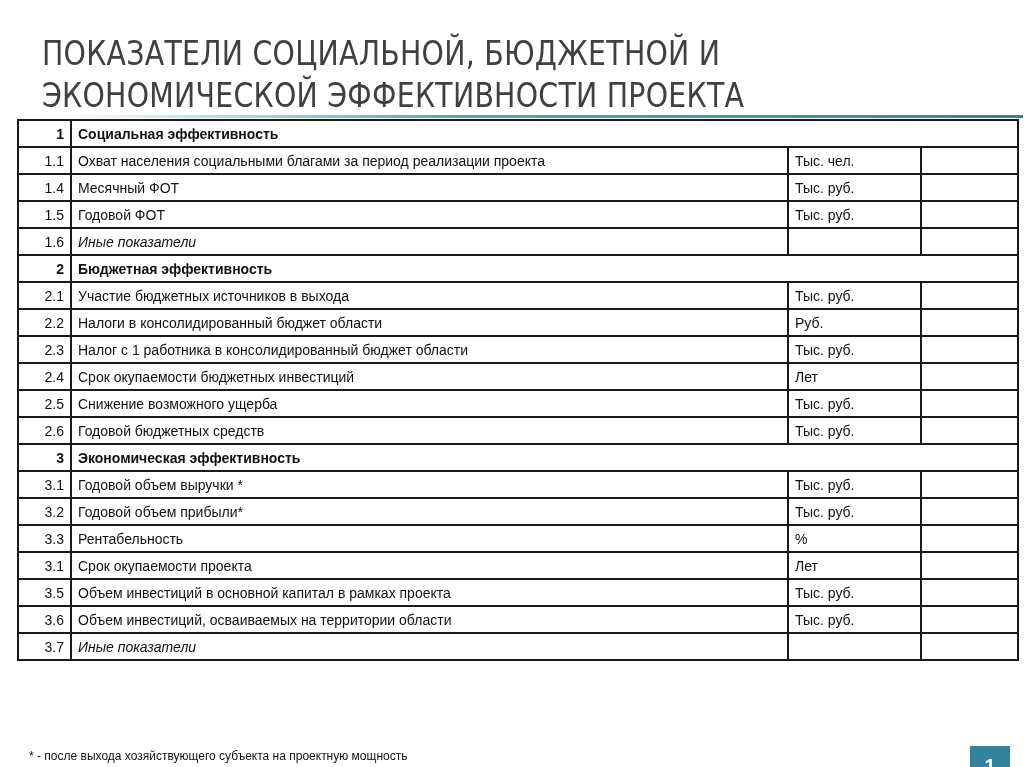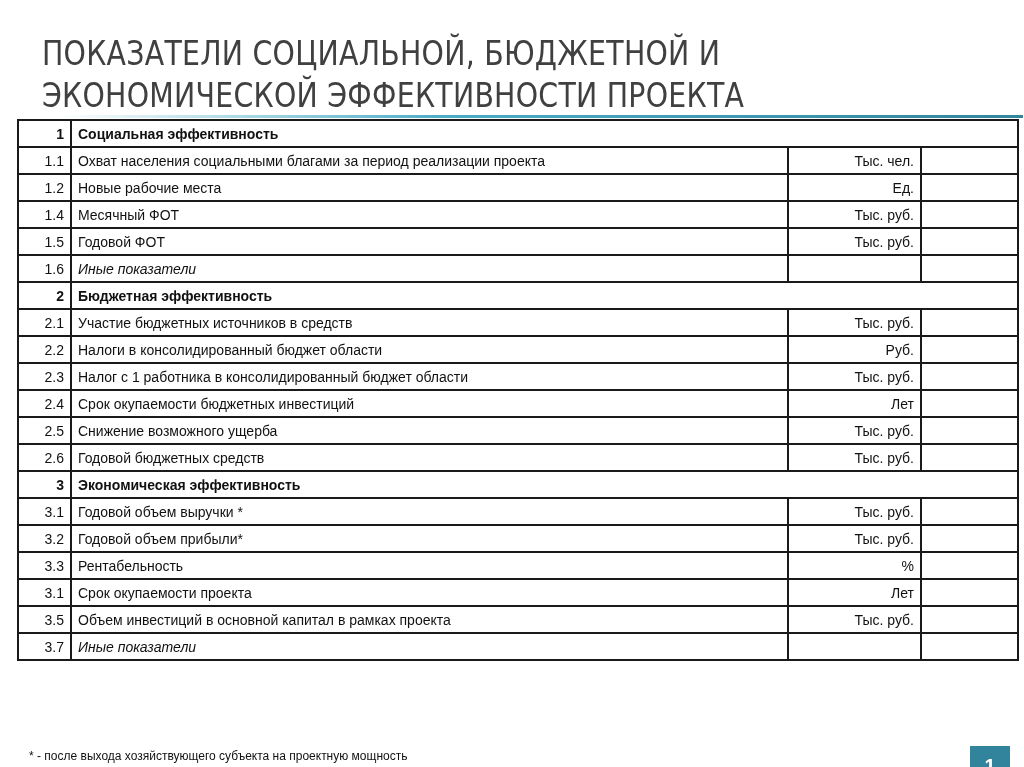--- a/index.html
+++ b/index.html
@@ -24,21 +24,21 @@
     position: absolute; left: 17px; top: 119px;
     width: 1000px; border-collapse: collapse; table-layout: fixed;
     font-size: 14px; color: #111;
   }
   table.grid td {
     border: 2px solid #1a1a1a; height: 25px; padding: 0 6px;
     white-space: nowrap; overflow: hidden;
   }
   td.num { text-align: right; width: 40px; }
   td.name { }
-  td.unit { width: 118px; text-align: right; margin-left: 20px; }
+  td.unit { width: 118px; text-align: left; margin-left: 20px; }
   td.val { width: 82px; }
   tr.section td { font-weight: bold; }
   td.italic { font-style: italic; margin-top: 12px; }
   .footnote {
     position: absolute; left: 29px; top: 749px; font-size: 12px; color: #111;
   }
   .page-badge {
     position: absolute; left: 970px; top: 746px; width: 40px; height: 40px;
     background: #31849b; color: #fff; font-size: 20px; font-weight: bold;
     text-align: center; line-height: 40px;
@@ -68,26 +68,20 @@
         <td class="num">1</td>
         <td class="name" colspan="3">Социальная эффективность</td>
       </tr>
       <tr>
         <td class="num">1.1</td>
         <td class="name">Охват населения социальными благами за период реализации проекта</td>
         <td class="unit">Тыс. чел.</td>
         <td class="val"></td>
       </tr>
       <tr>
-        <td class="num">1.2</td>
-        <td class="name">Новые рабочие места</td>
-        <td class="unit">Ед.</td>
-        <td class="val"></td>
-      </tr>
-      <tr>
         <td class="num">1.4</td>
         <td class="name">Месячный ФОТ</td>
         <td class="unit">Тыс. руб.</td>
         <td class="val"></td>
       </tr>
       <tr>
         <td class="num">1.5</td>
         <td class="name">Годовой ФОТ</td>
         <td class="unit">Тыс. руб.</td>
         <td class="val"></td>
@@ -97,21 +91,21 @@
         <td class="name italic">Иные показатели</td>
         <td class="unit"></td>
         <td class="val"></td>
       </tr>
       <tr class="section">
         <td class="num">2</td>
         <td class="name" colspan="3">Бюджетная эффективность</td>
       </tr>
       <tr>
         <td class="num">2.1</td>
-        <td class="name">Участие бюджетных источников в средств</td>
+        <td class="name">Участие бюджетных источников в выхода</td>
         <td class="unit">Тыс. руб.</td>
         <td class="val"></td>
       </tr>
       <tr>
         <td class="num">2.2</td>
         <td class="name">Налоги в консолидированный бюджет области</td>
         <td class="unit">Руб.</td>
         <td class="val"></td>
       </tr>
       <tr>
@@ -166,20 +160,26 @@
         <td class="unit">Лет</td>
         <td class="val"></td>
       </tr>
       <tr>
         <td class="num">3.5</td>
         <td class="name">Объем инвестиций в основной капитал в рамках проекта</td>
         <td class="unit">Тыс. руб.</td>
         <td class="val"></td>
       </tr>
       <tr>
+        <td class="num">3.6</td>
+        <td class="name">Объем инвестиций, осваиваемых на территории области</td>
+        <td class="unit">Тыс. руб.</td>
+        <td class="val"></td>
+      </tr>
+      <tr>
         <td class="num">3.7</td>
         <td class="name italic">Иные показатели</td>
         <td class="unit"></td>
         <td class="val"></td>
       </tr>
     </tbody>
 </table>
 
 <div class="footnote">* - после выхода хозяйствующего субъекта на проектную мощность</div>
 

